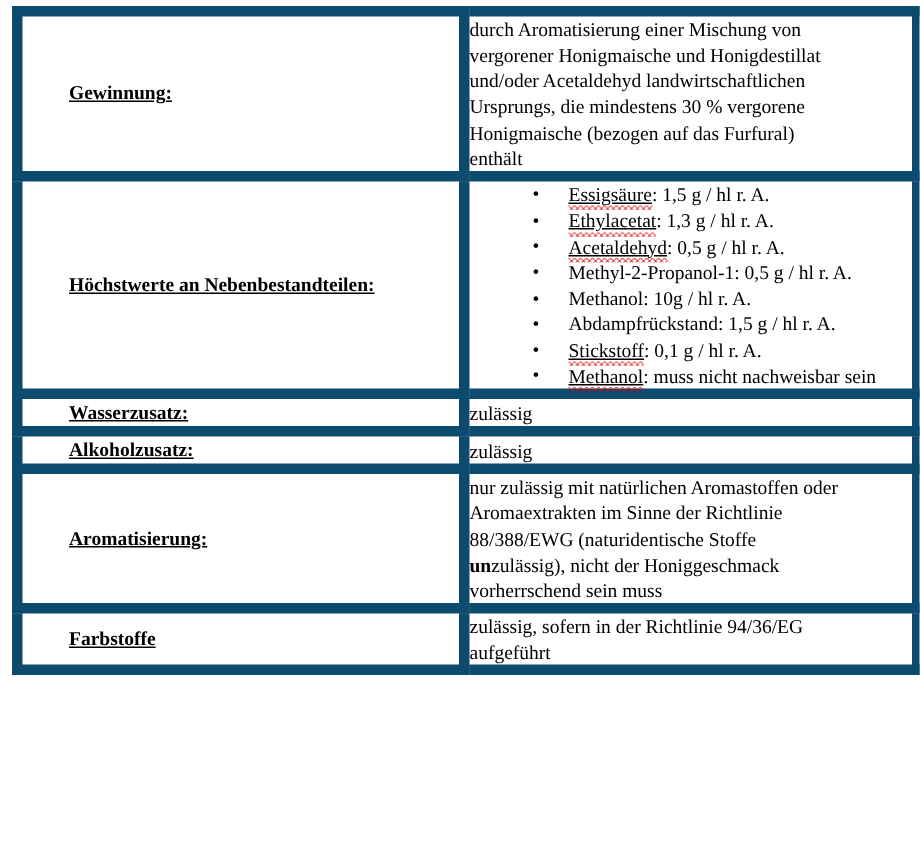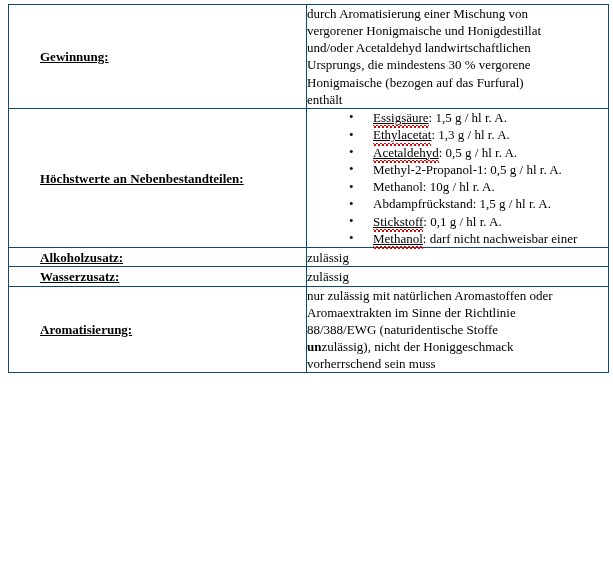--- a/index.html
+++ b/index.html
@@ -26,21 +26,21 @@
     position: absolute;
     left: 8px;
     top: 4px;
     width: 600px;
     border-collapse: collapse;
     table-layout: fixed;
     background: #ffffff;
   }
 
   table.spec-table td {
-    border: 1px solid #0c4a6e;
+    border: 7px solid #0c4a6e;
     vertical-align: middle;
     padding: 0;
     background: #ffffff;
   }
 
   col.col-label { width: 298px; }
   col.col-value { width: 302px; }
 
   
   .label-cell {
@@ -169,39 +169,39 @@
         </td>
         <td class="value-cell">
           <ul class="bullets indented">
             <li><span class="sq sq-u">Essigsäure</span><span>: 1,5 g / hl r. A.</span></li>
             <li><span class="sq sq-u">Ethylacetat</span><span>: 1,3 g / hl r. A.</span></li>
             <li><span class="sq sq-u">Acetaldehyd</span><span>: 0,5 g / hl r. A.</span></li>
             <li><span>Methyl-2-Propanol-1</span><span>: 0,5 g / hl r. A.</span></li>
             <li><span>Methanol</span><span>: 10g / hl r. A.</span></li>
             <li><span>Abdampfrückstand</span><span>: 1,5 g / hl r. A.</span></li>
             <li><span class="sq sq-u">Stickstoff</span><span>: 0,1 g / hl r. A.</span></li>
-            <li><span class="sq sq-u">Methanol</span><span>: darf nicht nachweisbar einer</span></li>
+            <li><span class="sq sq-u">Methanol</span><span>: muss nicht nachweisbar sein</span></li>
           </ul>
         </td>
       </tr>
 
       <tr>
         <td class="label-cell">
+          <span class="label-text">Wasserzusatz:</span>
+        </td>
+        <td class="value-cell">
+          <div class="value-text">
+            <p>zulässig</p>
+          </div>
+        </td>
+      </tr>
+
+      <tr>
+        <td class="label-cell">
           <span class="label-text">Alkoholzusatz:</span>
-        </td>
-        <td class="value-cell">
-          <div class="value-text">
-            <p>zulässig</p>
-          </div>
-        </td>
-      </tr>
-
-      <tr>
-        <td class="label-cell">
-          <span class="label-text">Wasserzusatz:</span>
         </td>
         <td class="value-cell">
           <div class="value-text">
             <p>zulässig</p>
           </div>
         </td>
       </tr>
 
       <tr>
         <td class="label-cell">
@@ -212,17 +212,28 @@
             <p>nur zulässig mit natürlichen Aromastoffen oder</p>
             <p>Aromaextrakten im Sinne der Richtlinie</p>
             <p>88/388/EWG (naturidentische Stoffe</p>
             <p><span class="b">un</span><span>zulässig), nicht der Honiggeschmack</span></p>
             <p>vorherrschend sein muss</p>
           </div>
         </td>
       </tr>
 
 
+      <tr>
+        <td class="label-cell">
+          <span class="label-text">Farbstoffe</span>
+        </td>
+        <td class="value-cell">
+          <div class="value-text">
+            <p>zulässig, sofern in der Richtlinie 94/36/EG</p>
+            <p>aufgeführt</p>
+          </div>
+        </td>
+      </tr>
 
     </tbody>
   </table>
 
 </div>
 
 </body></html>

